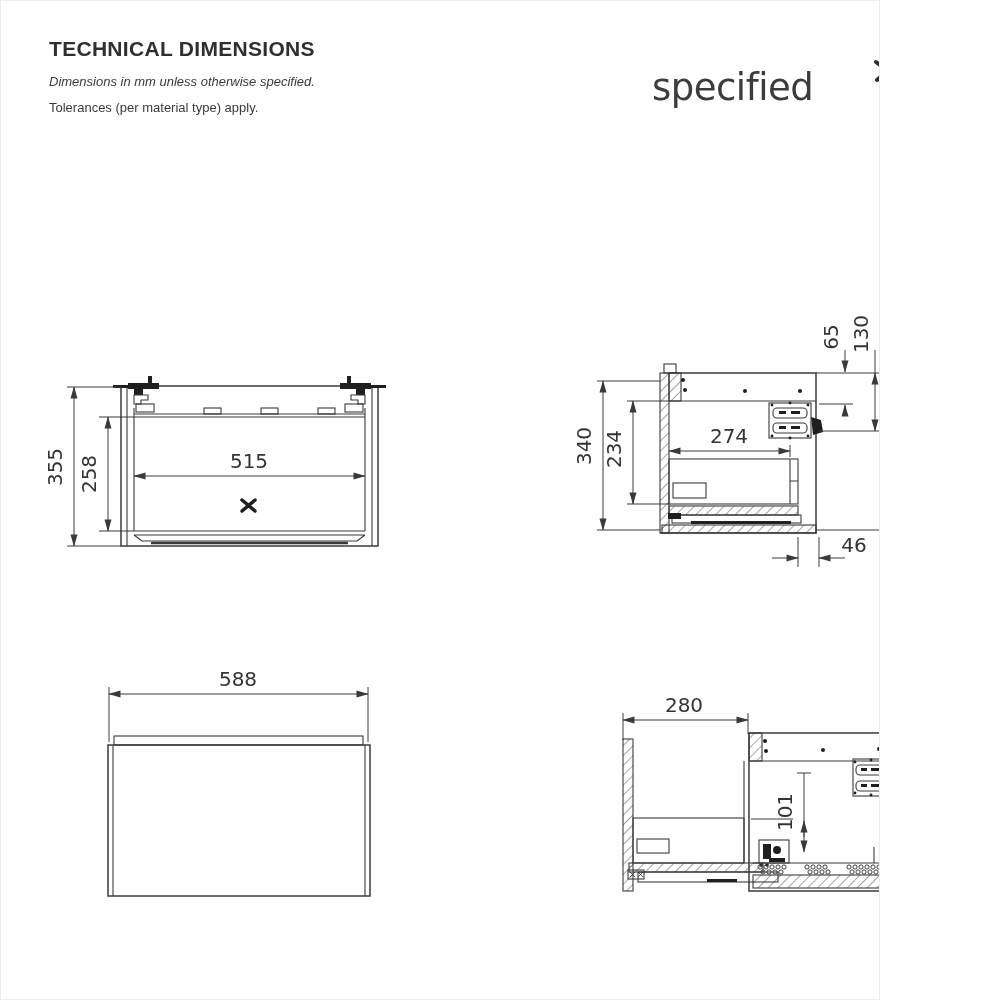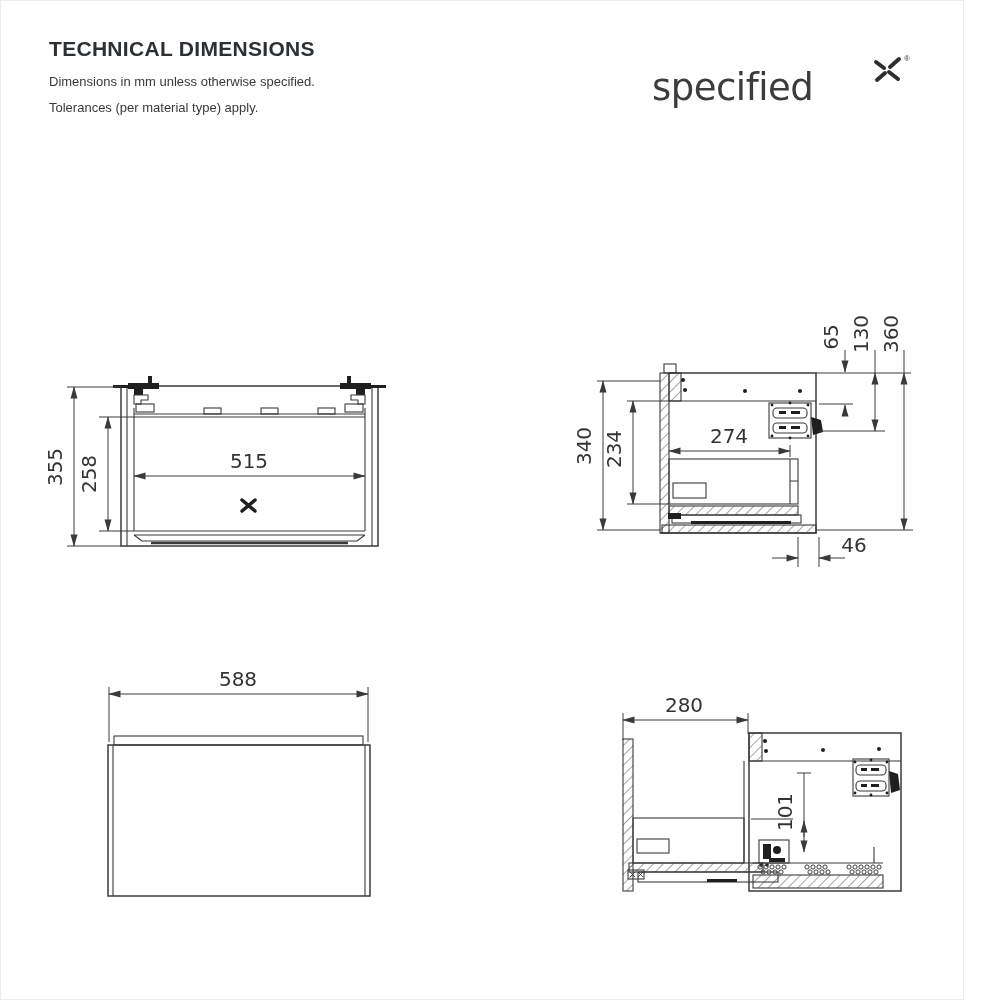--- a/index.html
+++ b/index.html
@@ -1,19 +1,19 @@
 <!DOCTYPE html>
 <html><head>
 <meta charset="utf-8">
 <style>
   html,body{margin:0;padding:0;background:#fff;}
-  .page{position:relative;width:964px;height:1000px;background:#ffffff;border:1px solid #ececec;box-sizing:border-box;overflow:hidden;font-family:"Liberation Sans",sans-serif;}
+  .page{position:relative;width:880px;height:1000px;background:#ffffff;border:1px solid #ececec;box-sizing:border-box;overflow:hidden;font-family:"Liberation Sans",sans-serif;}
   .title{position:absolute;left:48px;top:36px;font-weight:700;font-size:21px;letter-spacing:.3px;color:#2d3033;}
   .note{position:absolute;left:48px;font-size:13px;color:#3a3a3a;}
-  .note1{top:73px;} .note2{top:99px;}
+  .note1{top:73px;font-style:italic;} .note2{top:99px;}
   .brand{position:absolute;left:651px;top:68px;width:300px;height:60px;}
   .brand-text{font-family:"DejaVu Sans",sans-serif;font-size:37px;letter-spacing:-.5px;color:#3b3c3e;line-height:1;}
   .brand-mark{position:absolute;left:221px;top:-13px;width:30px;height:28px;}
   .brand-reg{position:absolute;left:252px;top:-15px;font-size:8px;color:#3b3b3b;}
   svg.draw{position:absolute;left:0;top:0;}
   .ol{fill:none;stroke:#3b3b3b;stroke-width:1.5;}
   .tl{fill:none;stroke:#3b3b3b;stroke-width:1.1;}
   .dim{fill:none;stroke:#3c3c3c;stroke-width:1;}
   .blk{fill:#1f1f1f;stroke:none;}
   .hatr{stroke:#3b3b3b;stroke-width:1.1;}

